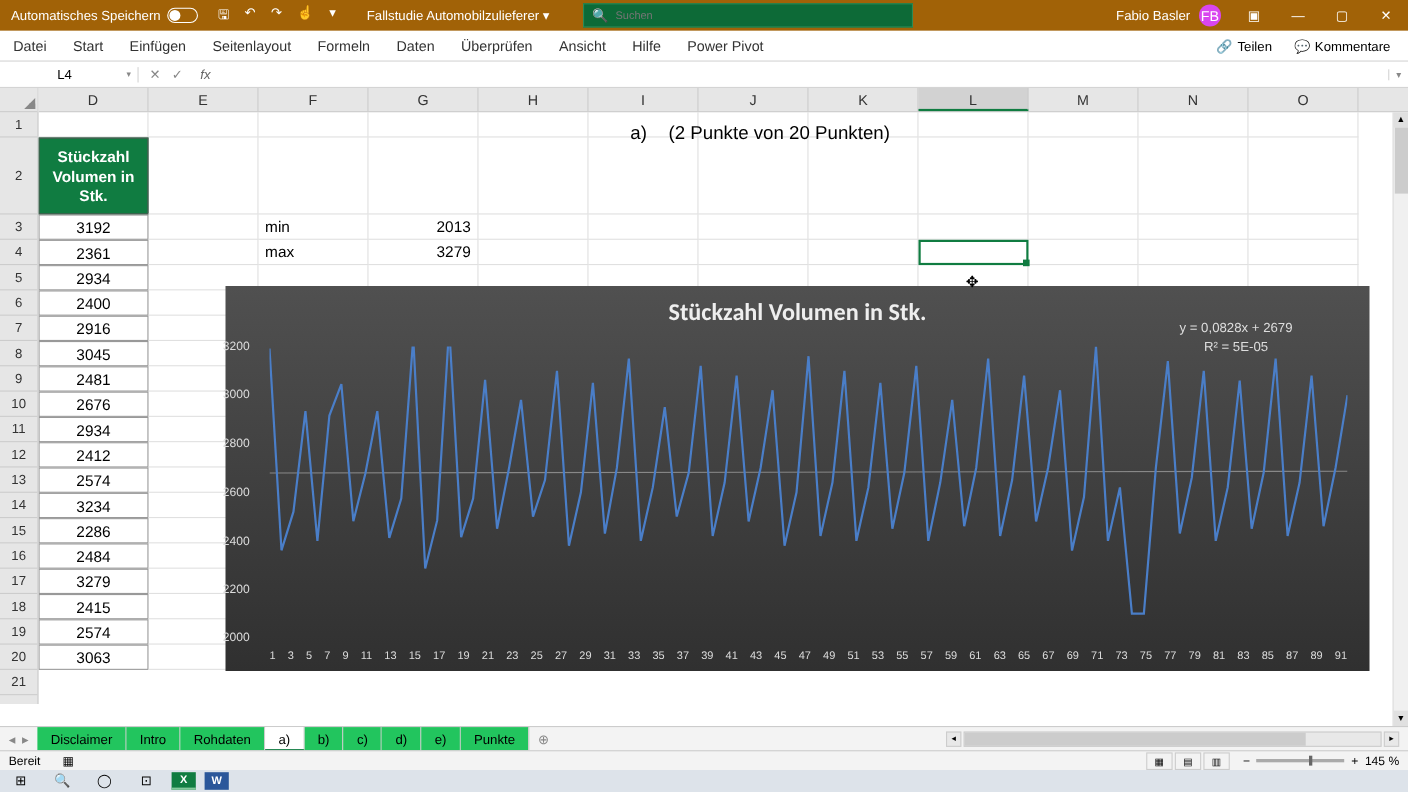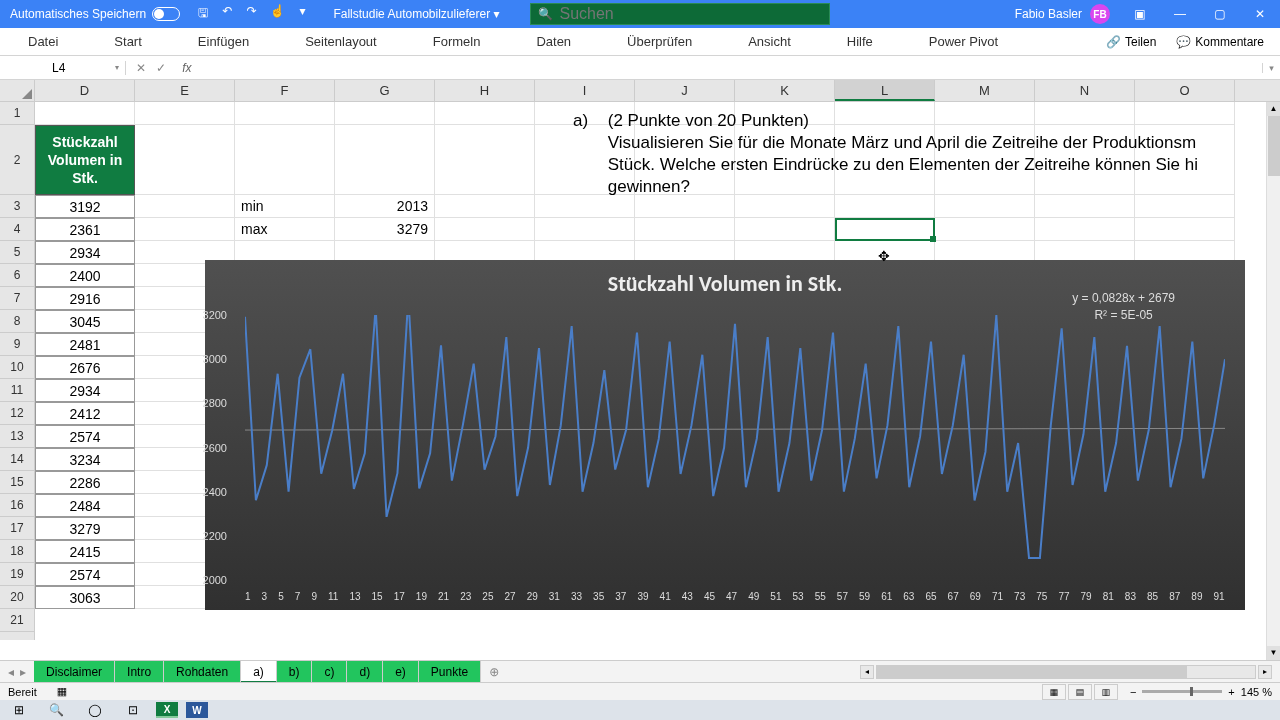--- a/index.html
+++ b/index.html
@@ -1,36 +1,36 @@
 <!DOCTYPE html>
 <html><head>
 <meta charset="utf-8">
 <style>
 * { margin: 0; padding: 0; box-sizing: border-box; font-family: "Segoe UI", Arial, sans-serif; }
 body { width: 1280px; height: 720px; overflow: hidden; background: #fff; position: relative; }
 
 
-.titlebar { height: 28px; background: #3b82f6; display: flex; align-items: center; color: #fff; font-size: 12px; }
+.titlebar { height: 28px; background: #a16207; display: flex; align-items: center; color: #fff; font-size: 12px; }
 .titlebar .autosave { display: flex; align-items: center; padding: 0 10px; gap: 6px; }
 .titlebar .toggle { width: 28px; height: 14px; border: 1px solid #fff; border-radius: 7px; position: relative; }
 .titlebar .toggle::after { content: ""; position: absolute; width: 10px; height: 10px; background: #fff; border-radius: 50%; top: 1px; left: 1px; }
 .titlebar .qat { display: flex; gap: 14px; padding: 0 8px; }
 .titlebar .qat span { cursor: pointer; }
 .titlebar .docname { padding: 0 20px; }
 .titlebar .search { flex: 0 0 300px; height: 22px; background: #0d6a37; border: 1px solid #2a8a55; display: flex; align-items: center; padding: 0 8px; gap: 6px; margin-left: 10px; }
-.titlebar .search input { background: transparent; border: none; color: #ddd; font-size: 16px; outline: none; width: 100%; }
+.titlebar .search input { background: transparent; border: none; color: #ddd; font-size: 10px; outline: none; width: 100%; }
 .titlebar .spacer { flex: 1; }
 .titlebar .user { display: flex; align-items: center; gap: 8px; padding: 0 10px; }
-.titlebar .user .avatar { width: 20px; height: 20px; border-radius: 50%; background: #d946ef; display: flex; align-items: center; justify-content: center; font-size: 10px; font-weight: bold; }
+.titlebar .user .avatar { width: 20px; height: 20px; border-radius: 50%; background: #d946ef; display: flex; align-items: center; justify-content: center; font-size: 13px; font-weight: normal; }
 .titlebar .winbtns { display: flex; }
 .titlebar .winbtns div { width: 40px; height: 28px; display: flex; align-items: center; justify-content: center; cursor: pointer; }
 
 
 .ribbon { height: 28px; background: #fff; border-bottom: 1px solid #d4d4d4; display: flex; align-items: center; font-size: 13px; }
-.ribbon .tab { padding: 0 28px; height: 28px; line-height: 28px; cursor: pointer; color: #333; }
+.ribbon .tab { padding: 0 12px; height: 28px; line-height: 28px; cursor: pointer; color: #333; }
 .ribbon .spacer { flex: 1; }
 .ribbon .right { display: flex; gap: 4px; padding-right: 8px; }
 .ribbon .right .btn { display: flex; align-items: center; gap: 4px; padding: 0 8px; cursor: pointer; font-size: 12px; }
 
 
 .fbar { height: 24px; border-bottom: 1px solid #d4d4d4; display: flex; align-items: center; font-size: 12px; padding-left: 46px; }
 .fbar .namebox { width: 80px; border-right: 1px solid #d4d4d4; padding: 0 6px; display: flex; align-items: center; justify-content: space-between; }
 .fbar .namebox .dd { font-size: 8px; color: #888; }
 .fbar .fx-icons { display: flex; gap: 10px; padding: 0 10px; color: #888; }
 .fbar .fx { font-style: italic; padding: 0 6px; color: #666; }
@@ -496,21 +496,20 @@
           <div class="cell"></div>
           <div class="cell"></div>
           <div class="cell"></div>
         </div>
       </div>
 
     <div class="qtext">
       <span class="qa">a)</span>
       <span style="display:inline-block; vertical-align:top; width:630px;">
         <span>(2 Punkte von 20 Punkten)</span><br>
-        <span>Visualisieren Sie für die Monate März und April die Zeitreihe der Produktionsm Stück. Welche ersten Eindrücke zu den Elementen der Zeitreihe können Sie hi gewinnen?</span>
       </span>
     </div>
 
     <div class="chart">
       <div class="title">Stückzahl Volumen in Stk.</div>
       <div class="trend">
         <div>y = 0,0828x + 2679</div>
         <div>R² = 5E-05</div>
       </div>
       <div class="yaxis" id="yaxis">

